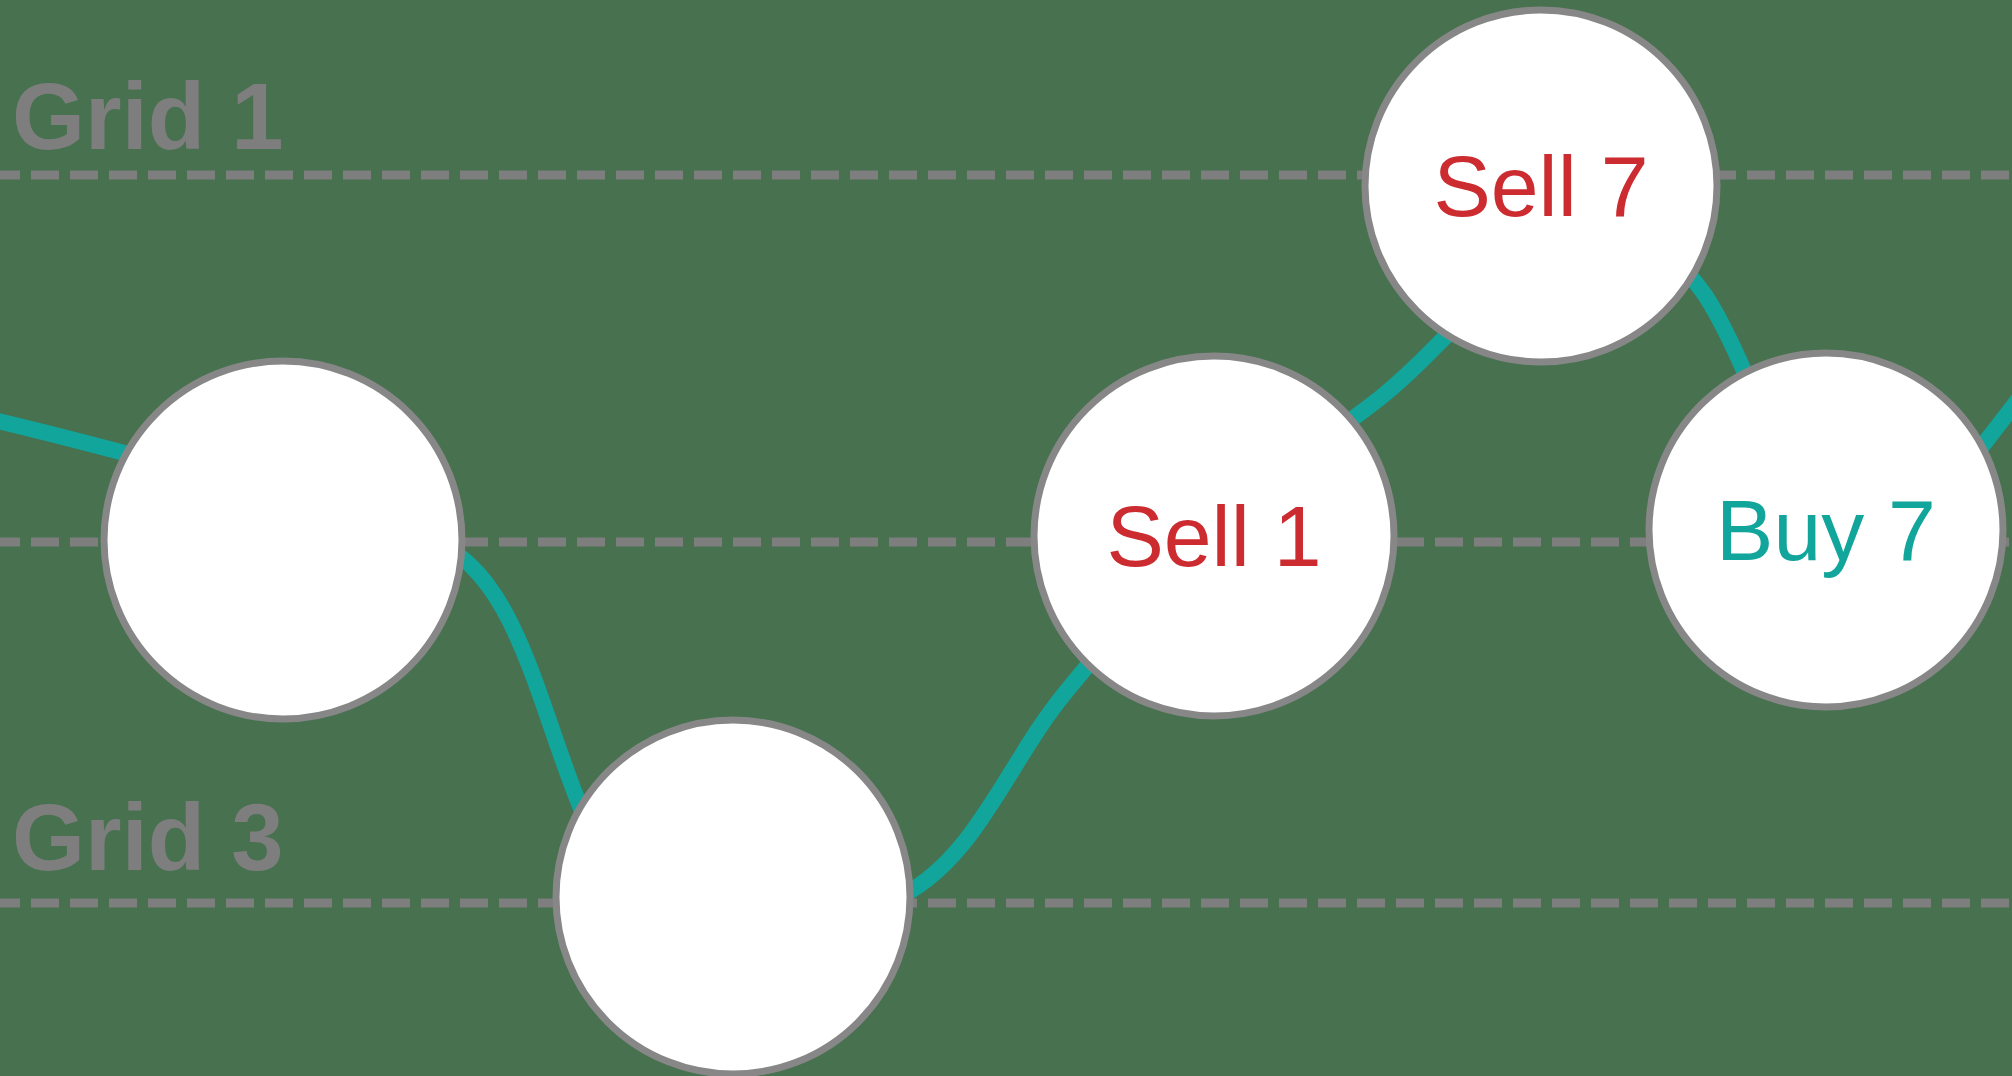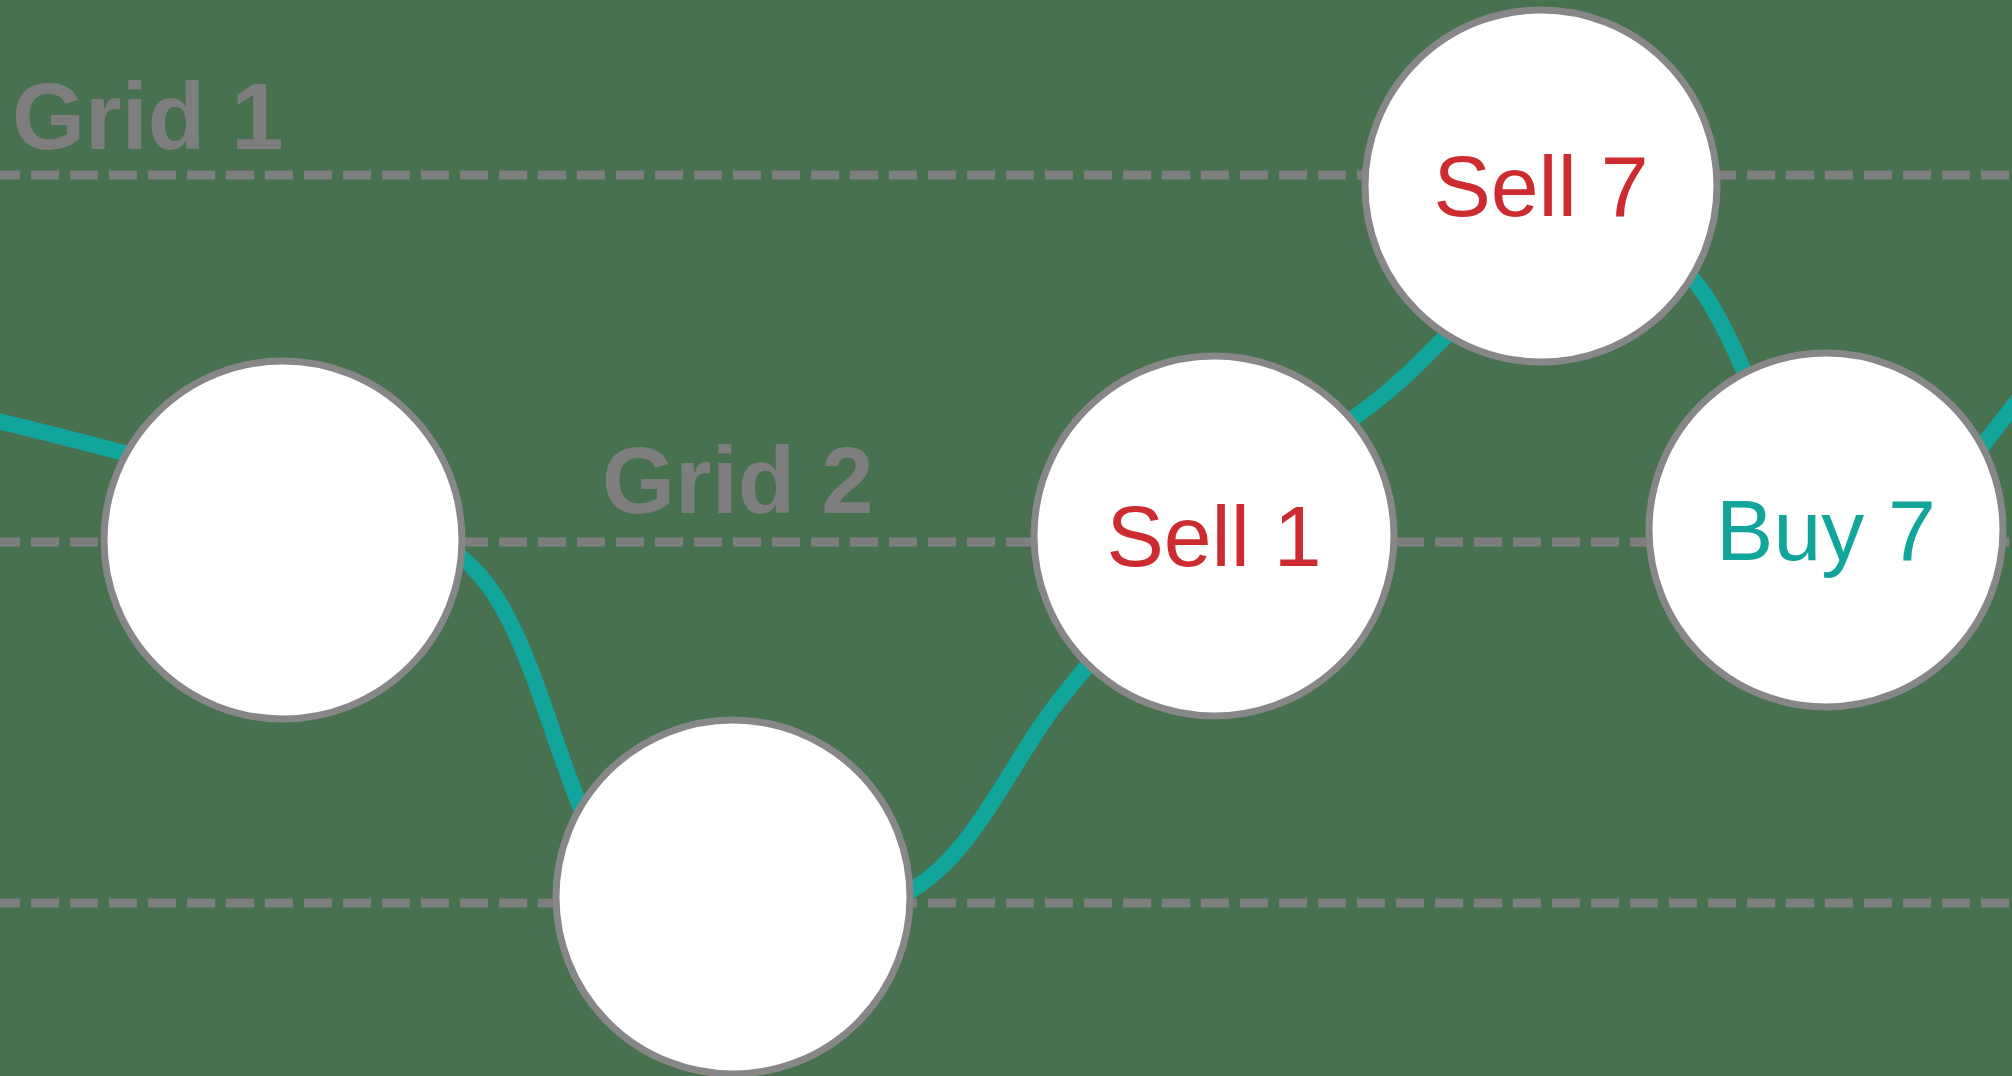--- a/index.html
+++ b/index.html
@@ -70,19 +70,19 @@
              C 1958 478 1985 442 2018 400" fill="none" stroke-width="16" stroke-linecap="round" stroke="#12A59C"></path>
 
     <circle cx="283" cy="540" r="179" fill="#FFFFFF" stroke-width="7" stroke="#878787"></circle>
     <circle cx="733" cy="897" r="177" fill="#FFFFFF" stroke-width="7" stroke="#878787"></circle>
     <circle cx="1214" cy="536" r="180" fill="#FFFFFF" stroke-width="7" stroke="#878787"></circle>
     <circle cx="1541" cy="186" r="176" fill="#FFFFFF" stroke-width="7" stroke="#878787"></circle>
     <circle cx="1826" cy="530" r="177" fill="#FFFFFF" stroke-width="7" stroke="#878787"></circle>
   </svg>
 
   <div class="grid-label grid-label-1">Grid 1</div>
-  <div class="grid-label grid-label-2">Grid 2</div>
+  <div class="grid-label grid-label-3">Grid 3</div>
 
   <div class="node-label sell node-sell-1">Sell 1</div>
   <div class="node-label sell node-sell-2">Sell 7</div>
   <div class="node-label buy node-buy-3">Buy 7</div>
 
 </div>
 
 </body></html>

